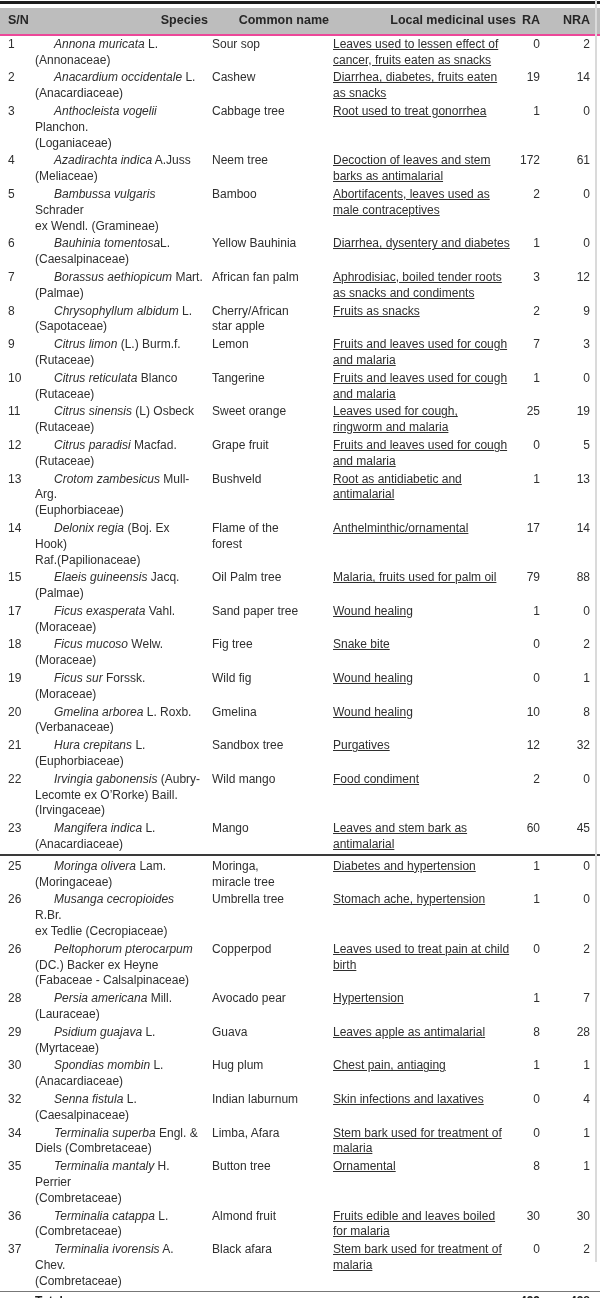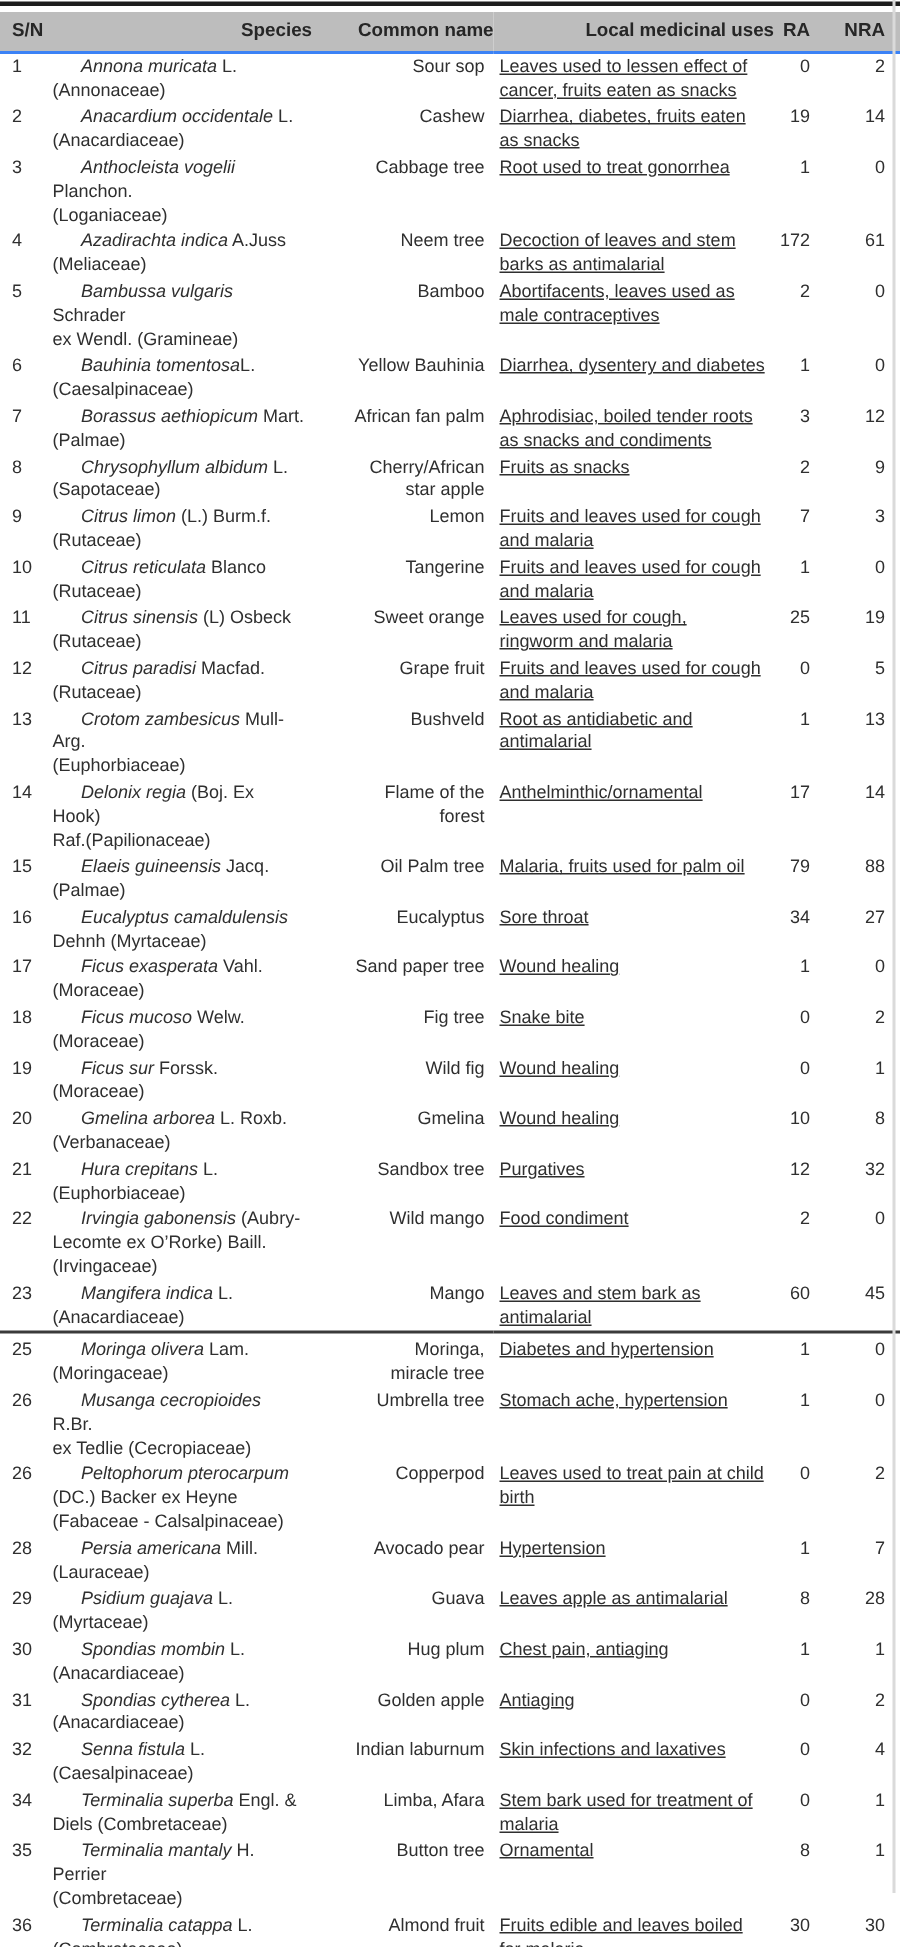--- a/index.html
+++ b/index.html
@@ -7,30 +7,30 @@
     width:600px;height:1298px;overflow:hidden;background:#ffffff;
     font-family:"Liberation Sans","DejaVu Sans",sans-serif;
     color:#2f2f2f;position:relative;
   }
   .topline{height:3px;background:#1d1d1d;margin:1px 0 4px 0;}
   table{width:600px;border-collapse:collapse;table-layout:fixed;font-size:12px;line-height:15.8px;}
   col.c-sn{width:30px;} col.c-sp{width:178px;} col.c-cn{width:121px;}
   col.c-us{width:187px;} col.c-ra{width:36px;} col.c-nra{width:48px;}
   th{
     background:#bdbdbd;font-weight:bold;font-size:12.5px;color:#262626;
-    padding:5px 0 5px 0;border-bottom:2px solid #3b82f6;vertical-align:middle;
+    padding:5px 0 5px 0;border-bottom:2px solid #ec4899;vertical-align:middle;
   }
   th.sn{text-align:left;padding-left:8px;}
   th.sp,th.cn,th.us{text-align:right;}
   th.ra{text-align:right;padding-right:12px;}
   th.nra{text-align:right;padding-right:10px;}
   td{vertical-align:top;padding-top:1px;}
   td.sn{padding-left:8px;}
   td.sp{padding-left:5px;padding-right:4px;white-space:pre-line;}
-  td.cn{padding-left:4px;padding-right:6px;white-space:pre-line;text-align:right;}
+  td.cn{padding-left:4px;padding-right:6px;white-space:pre-line;}
   td.us{padding-left:4px;padding-right:4px;white-space:pre-line;text-decoration:underline;}
   td.ra{text-align:right;padding-right:12px;}
   td.nra{text-align:right;padding-right:10px;}
   i{font-style:italic;margin-left:19px;}
   tr.sect td{border-top:2px solid #3a3a3a;padding-top:3px;}
   .total-row td{
     border-top:1px solid #777;border-bottom:2px solid #1d1d1d;
     font-weight:bold;padding-top:2px;padding-bottom:3px;color:#222;
   }
   .total-row td.lab{padding-left:5px;}
@@ -202,29 +202,20 @@
       <tr>
         <td class="sn">15</td>
         <td class="sp"><i>Elaeis guineensis</i><span> Jacq.
 (Palmae)</span></td>
         <td class="cn">Oil Palm tree</td>
         <td class="us">Malaria, fruits used for palm oil</td>
         <td class="ra">79</td>
         <td class="nra">88</td>
       </tr>
       <tr>
-        <td class="sn">16</td>
-        <td class="sp"><i>Eucalyptus camaldulensis</i><span>
-Dehnh (Myrtaceae)</span></td>
-        <td class="cn">Eucalyptus</td>
-        <td class="us">Sore throat</td>
-        <td class="ra">34</td>
-        <td class="nra">27</td>
-      </tr>
-      <tr>
         <td class="sn">17</td>
         <td class="sp"><i>Ficus exasperata</i><span> Vahl.
 (Moraceae)</span></td>
         <td class="cn">Sand paper tree</td>
         <td class="us">Wound healing</td>
         <td class="ra">1</td>
         <td class="nra">0</td>
       </tr>
       <tr>
         <td class="sn">18</td>
@@ -330,29 +321,20 @@
         <td class="nra">28</td>
       </tr>
       <tr>
         <td class="sn">30</td>
         <td class="sp"><i>Spondias mombin</i><span> L.
 (Anacardiaceae)</span></td>
         <td class="cn">Hug plum</td>
         <td class="us">Chest pain, antiaging</td>
         <td class="ra">1</td>
         <td class="nra">1</td>
-      </tr>
-      <tr>
-        <td class="sn">31</td>
-        <td class="sp"><i>Spondias cytherea</i><span> L.
-(Anacardiaceae)</span></td>
-        <td class="cn">Golden apple</td>
-        <td class="us">Antiaging</td>
-        <td class="ra">0</td>
-        <td class="nra">2</td>
       </tr>
       <tr>
         <td class="sn">32</td>
         <td class="sp"><i>Senna  fistula</i><span> L.
 (Caesalpinaceae)</span></td>
         <td class="cn">Indian laburnum</td>
         <td class="us">Skin infections and laxatives</td>
         <td class="ra">0</td>
         <td class="nra">4</td>
       </tr>

